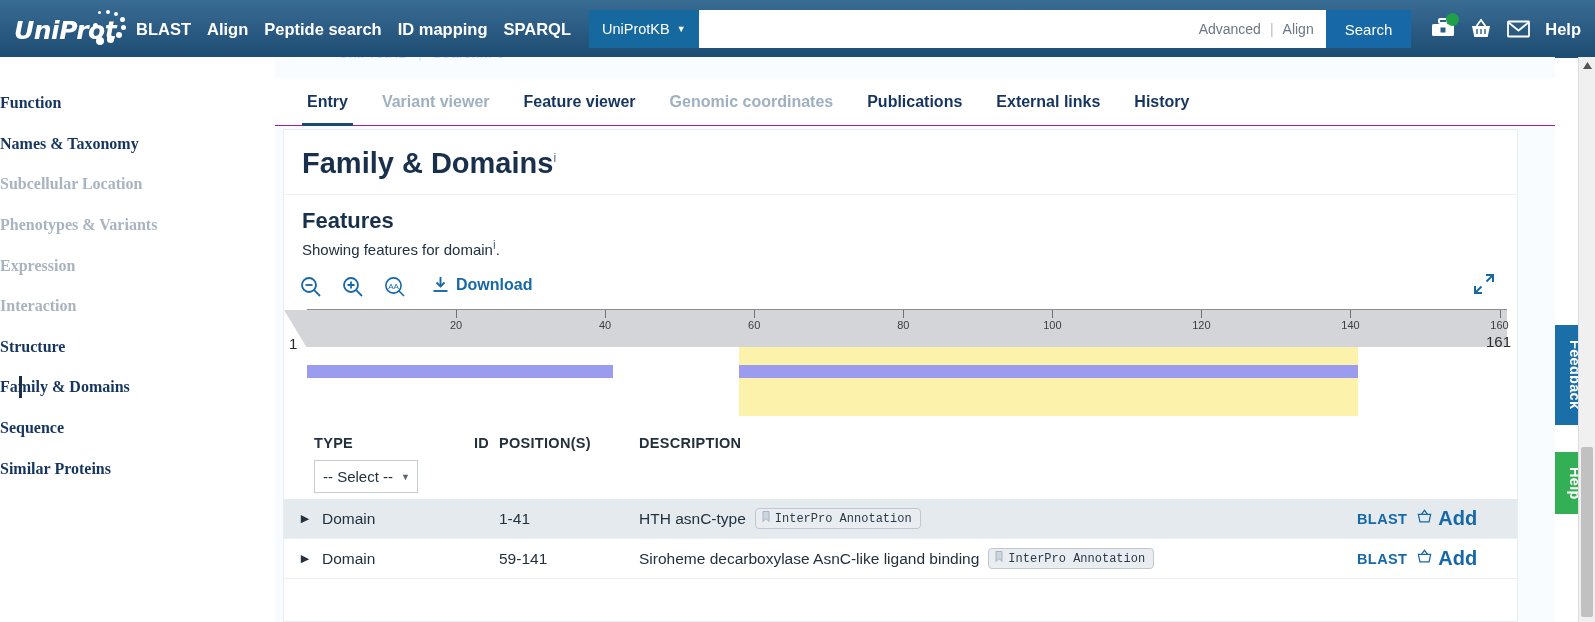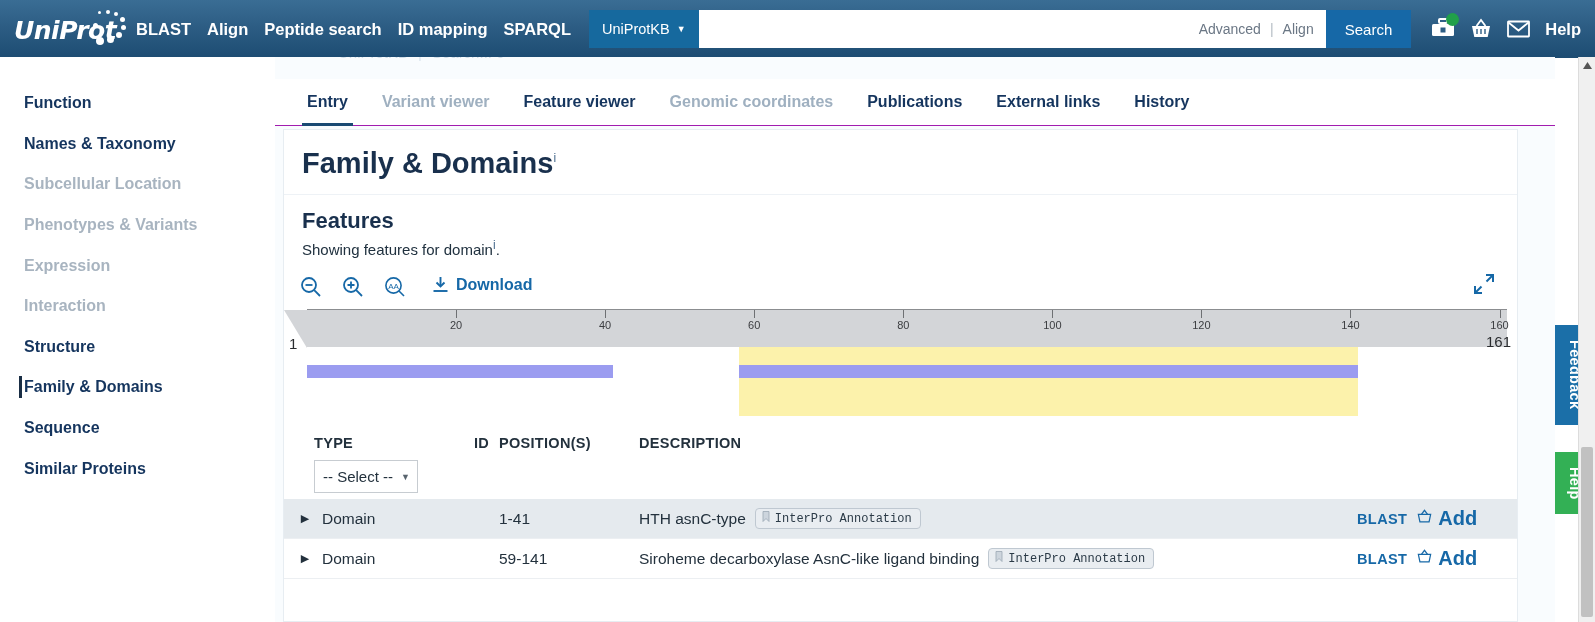--- a/index.html
+++ b/index.html
@@ -78,23 +78,23 @@
   #help-link { color: #fff; font-size: 16.5px; font-weight: bold; text-decoration: none; }
 
   
   #sidebar {
     position: absolute; left: 0; top: 57px;
     width: 275px; height: 565px;
     background: #fff; padding-top: 26px;
   }
   .side-item {
     height: 40.6px; display: flex; align-items: center;
-    padding-left: 24px; font-size: 16px; font-weight: bold;
+    font-size: 16px; font-weight: bold;
     color: #15355e; cursor: pointer; position: relative;
-    font-family: Liberation Sans, sans-serif;
+    font-family: Liberation Serif, serif;
   }
   .side-item.dim { color: #a8b4c0; }
   .side-item.active::before {
     content: ""; position: absolute; left: 19px; top: 9px;
     width: 3px; height: 22px; background: #1a2e45;
   }
 
   
   #main {
     position: absolute; left: 275px; top: 57px;

